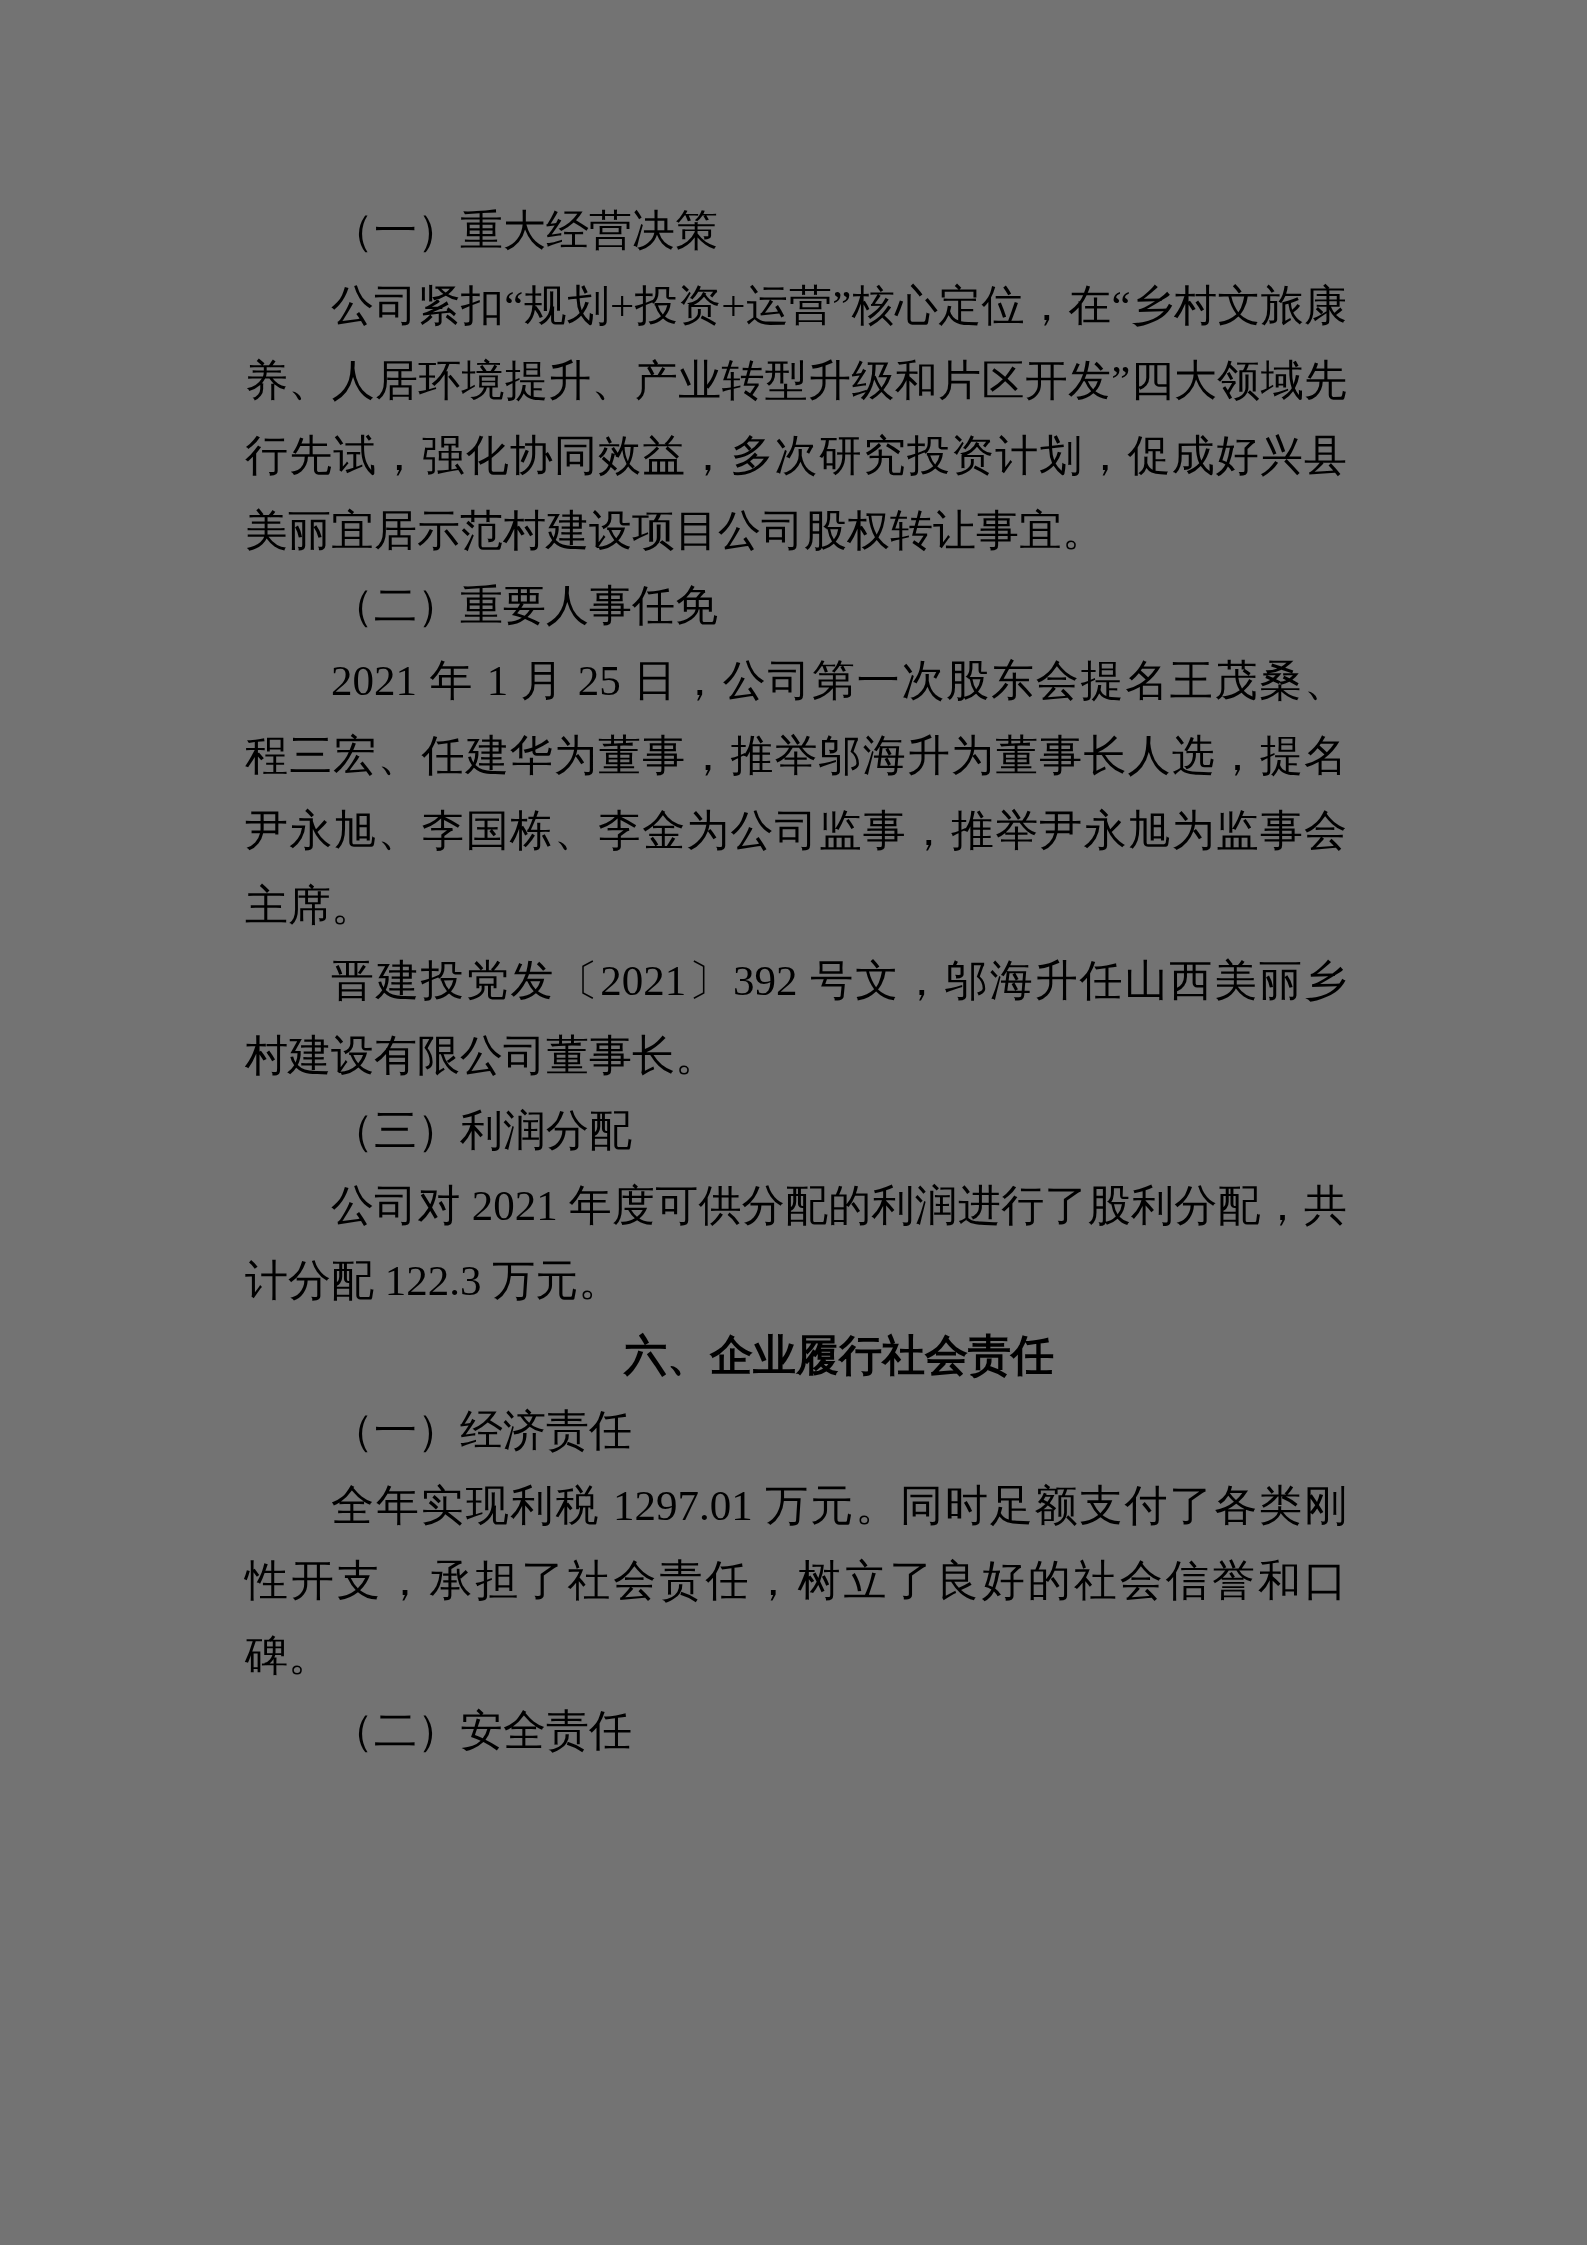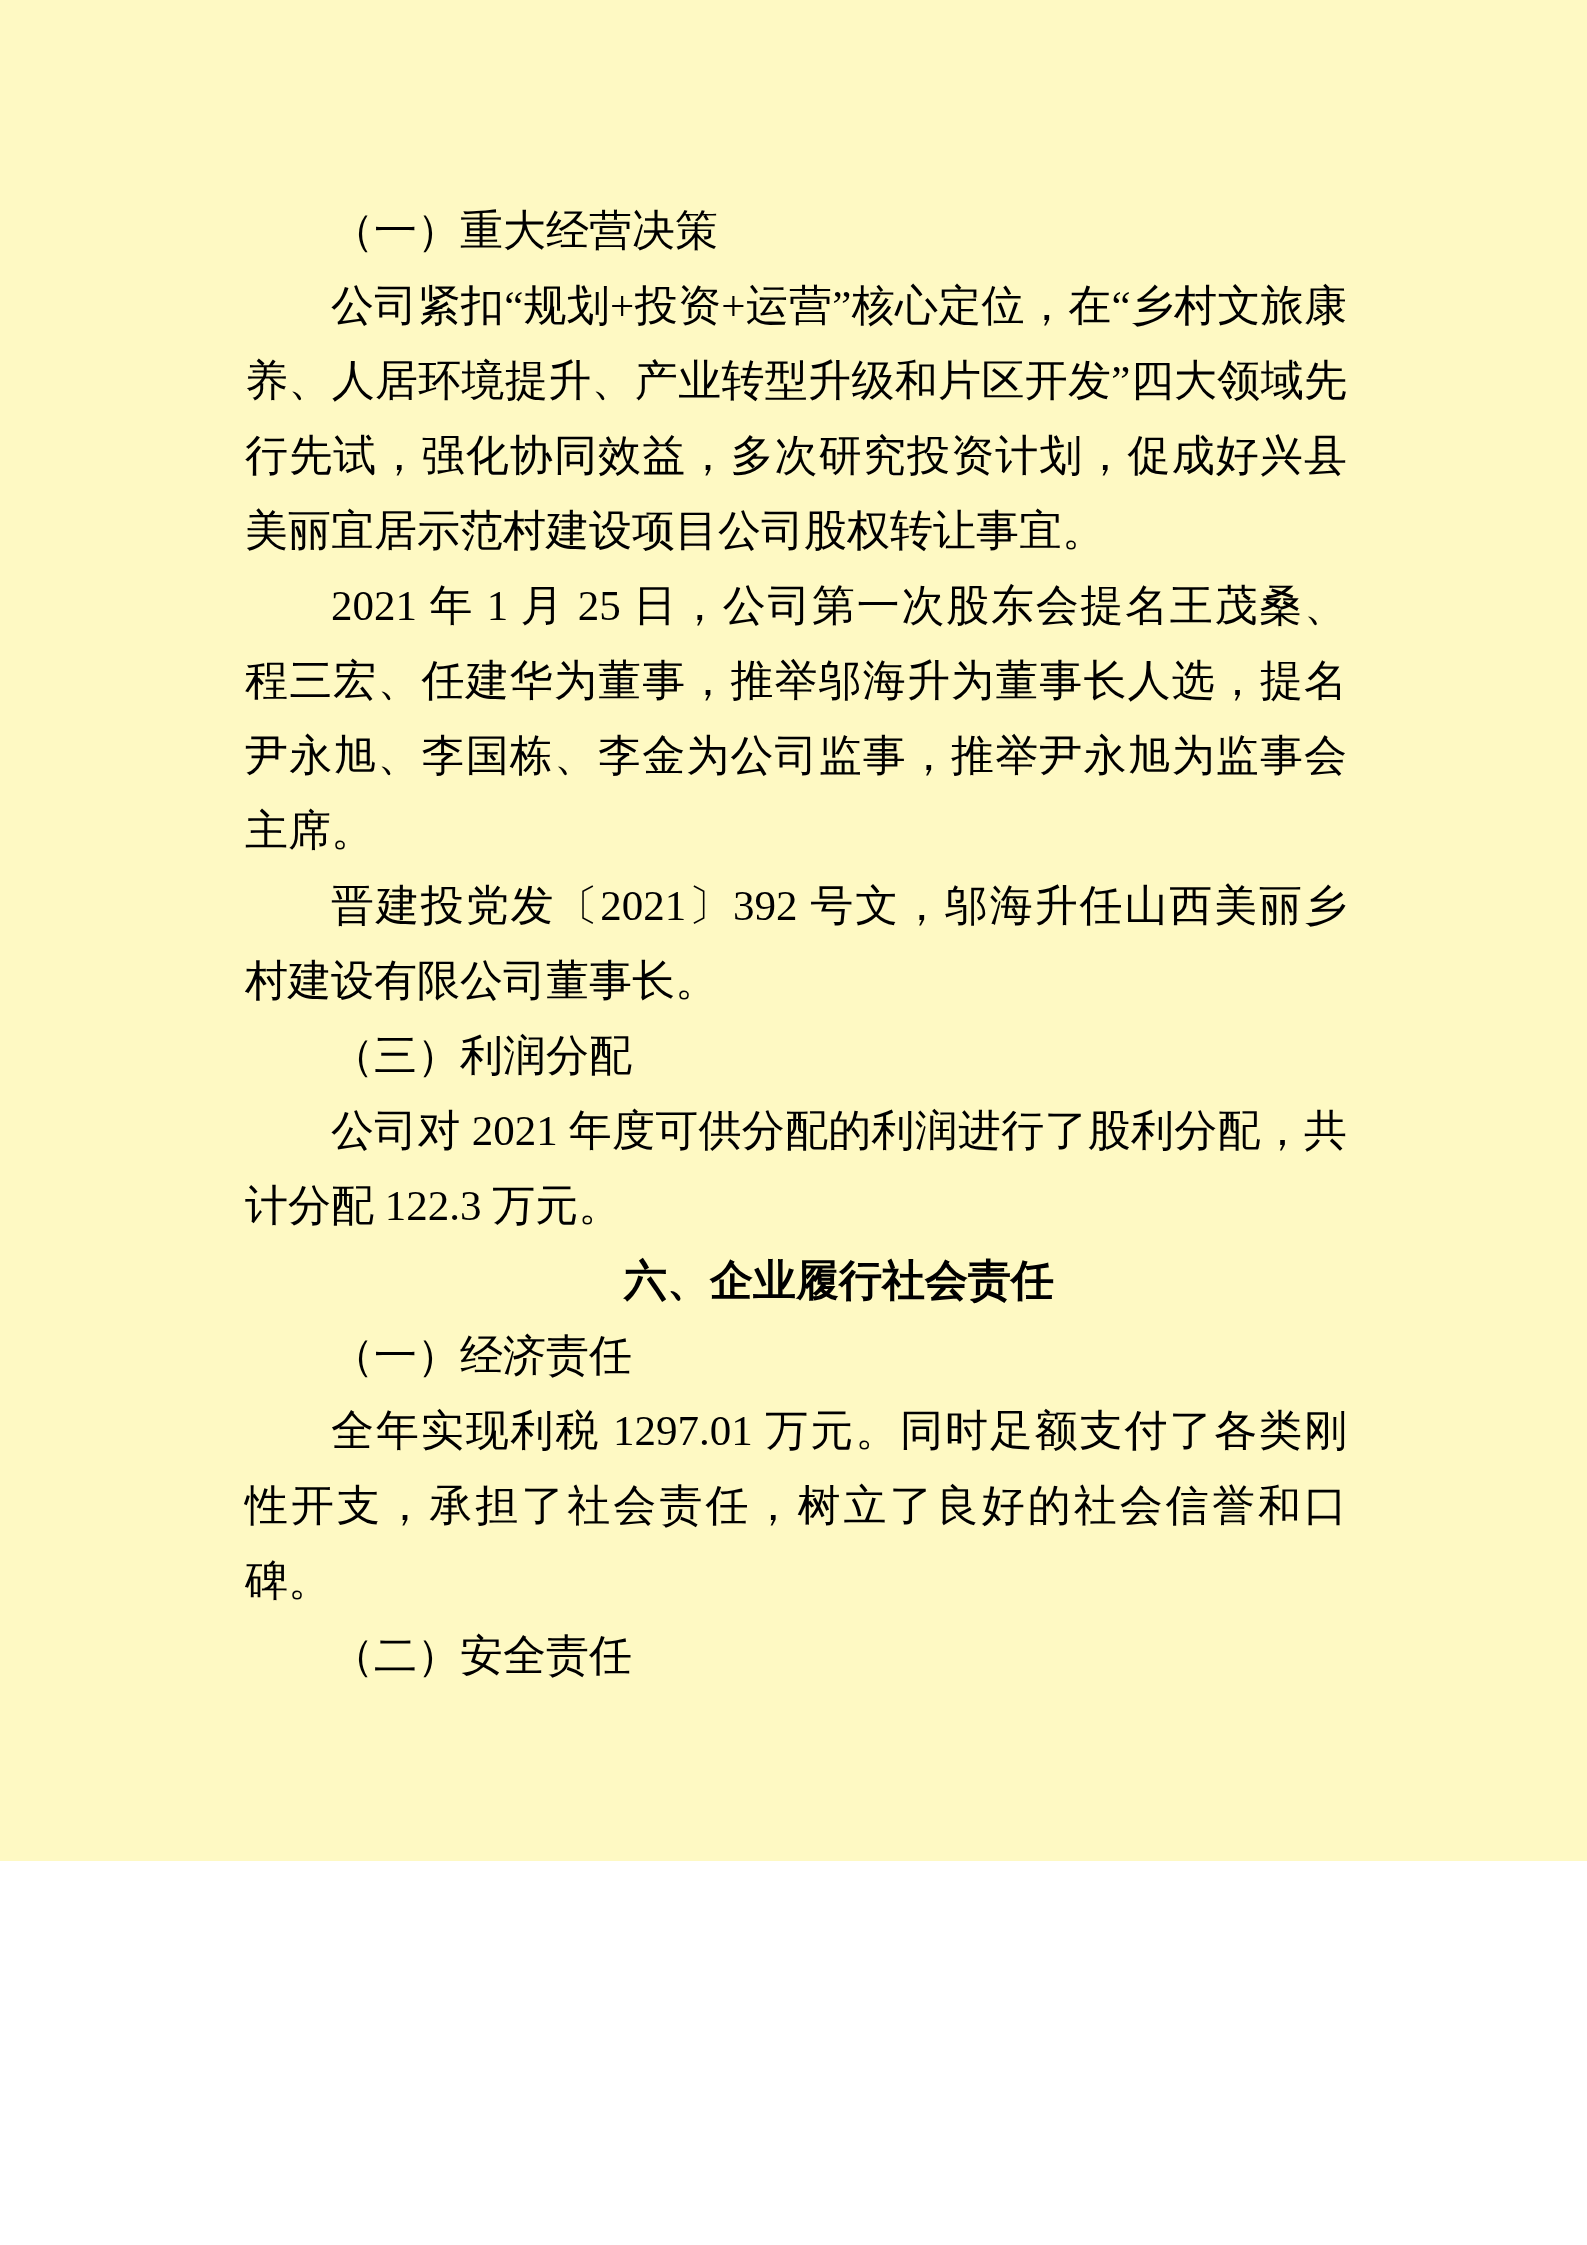--- a/index.html
+++ b/index.html
@@ -3,22 +3,22 @@
 <meta charset="utf-8">
 <style>
   html, body {
     margin: 0;
     padding: 0;
     background: #ffffff;
   }
   .page {
     position: relative;
     width: 1587px;
-    height: 1861px;
-    background: #fef9c3;
+    height: 2245px;
+    background: #737373;
     overflow: hidden;
   }
   .content {
     position: absolute;
     left: 245px;
     top: 193px;
     width: 1102px;
     color: #000000;
   }
   .para {
@@ -42,20 +42,21 @@
     font-family: "Liberation Sans", "DejaVu Sans", sans-serif;
   }
 </style>
 </head>
 <body>
 
 <div class="page">
   <div class="content">
     <p class="para subheading">（一）重大经营决策</p>
     <p class="para body">公司紧扣“规划+投资+运营”核心定位，在“乡村文旅康养、人居环境提升、产业转型升级和片区开发”四大领域先行先试，强化协同效益，多次研究投资计划，促成好兴县美丽宜居示范村建设项目公司股权转让事宜。</p>
+    <p class="para subheading">（二）重要人事任免</p>
     <p class="para body">2021 年 1 月 25 日，公司第一次股东会提名王茂桑、程三宏、任建华为董事，推举邬海升为董事长人选，提名尹永旭、李国栋、李金为公司监事，推举尹永旭为监事会主席。</p>
     <p class="para body">晋建投党发〔2021〕392 号文，邬海升任山西美丽乡村建设有限公司董事长。</p>
     <p class="para subheading">（三）利润分配</p>
     <p class="para body">公司对 2021 年度可供分配的利润进行了股利分配，共计分配 122.3 万元。</p>
     <p class="para main-heading">六、企业履行社会责任</p>
     <p class="para subheading">（一）经济责任</p>
     <p class="para body">全年实现利税 1297.01 万元。同时足额支付了各类刚性开支，承担了社会责任，树立了良好的社会信誉和口碑。</p>
     <p class="para subheading">（二）安全责任</p>
   </div>
 </div>

